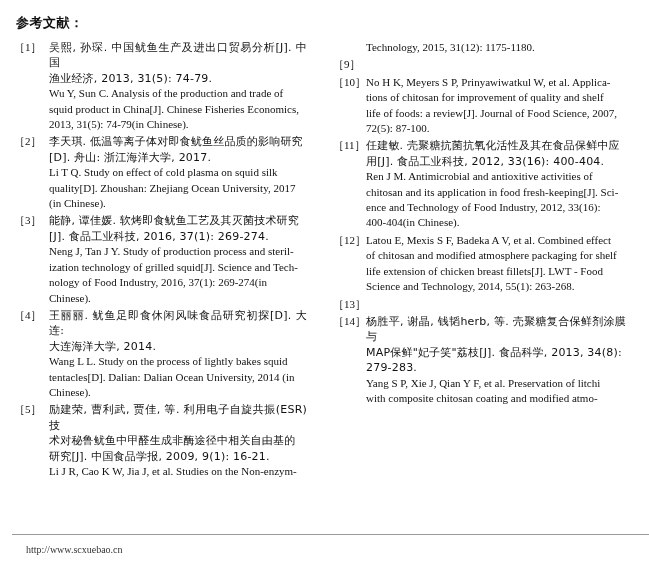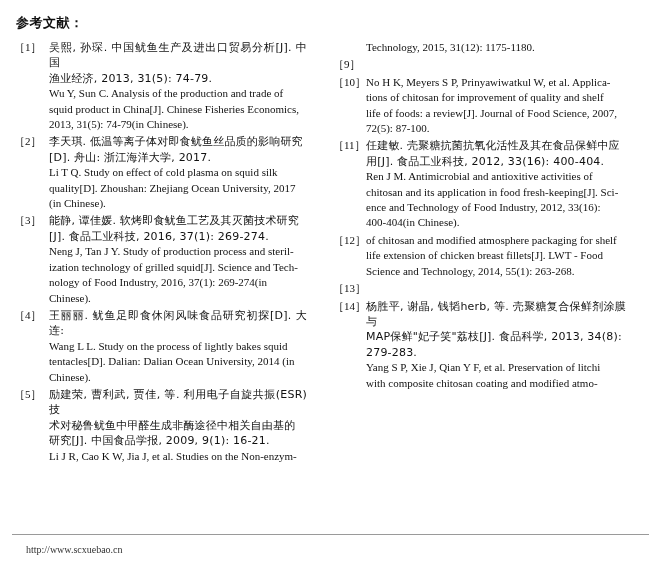--- a/index.html
+++ b/index.html
@@ -127,20 +127,21 @@
             <span class="ln">Neng J, Tan J Y. Study of production process and steril-</span>
             <span class="ln">ization technology of grilled squid[J]. Science and Tech-</span>
             <span class="ln">nology of Food Industry, 2016, 37(1): 269-274(in</span>
             <span class="ln">Chinese).</span>
           </div>
         </div>
         <div class="ref">
           <div class="ref-num">［4］</div>
           <div class="ref-body">
             <span class="ln cjk">王丽丽. 鱿鱼足即食休闲风味食品研究初探[D]. 大连:</span>
+            <span class="ln cjk">大连海洋大学, 2014.</span>
             <span class="ln">Wang L L. Study on the process of lightly bakes squid</span>
             <span class="ln">tentacles[D]. Dalian: Dalian Ocean University, 2014 (in</span>
             <span class="ln">Chinese).</span>
           </div>
         </div>
         <div class="ref">
           <div class="ref-num">［5］</div>
           <div class="ref-body">
             <span class="ln cjk">励建荣, 曹利武, 贾佳, 等. 利用电子自旋共振(ESR)技</span>
             <span class="ln cjk">术对秘鲁鱿鱼中甲醛生成非酶途径中相关自由基的</span>
@@ -175,20 +176,21 @@
             <span class="ln cjk">用[J]. 食品工业科技, 2012, 33(16): 400-404.</span>
             <span class="ln">Ren J M. Antimicrobial and antioxitive activities of</span>
             <span class="ln">chitosan and its application in food fresh-keeping[J]. Sci-</span>
             <span class="ln">ence and Technology of Food Industry, 2012, 33(16):</span>
             <span class="ln">400-404(in Chinese).</span>
           </div>
         </div>
         <div class="ref">
           <div class="ref-num">［12］</div>
           <div class="ref-body">
+            <span class="ln">Latou E, Mexis S F, Badeka A V, et al. Combined effect</span>
             <span class="ln">of chitosan and modified atmosphere packaging for shelf</span>
             <span class="ln">life extension of chicken breast fillets[J]. LWT - Food</span>
             <span class="ln">Science and Technology, 2014, 55(1): 263-268.</span>
           </div>
         </div>
         <div class="ref">
           <div class="ref-num">［13］</div>
         </div>
         <div class="ref">
           <div class="ref-num">［14］</div>

